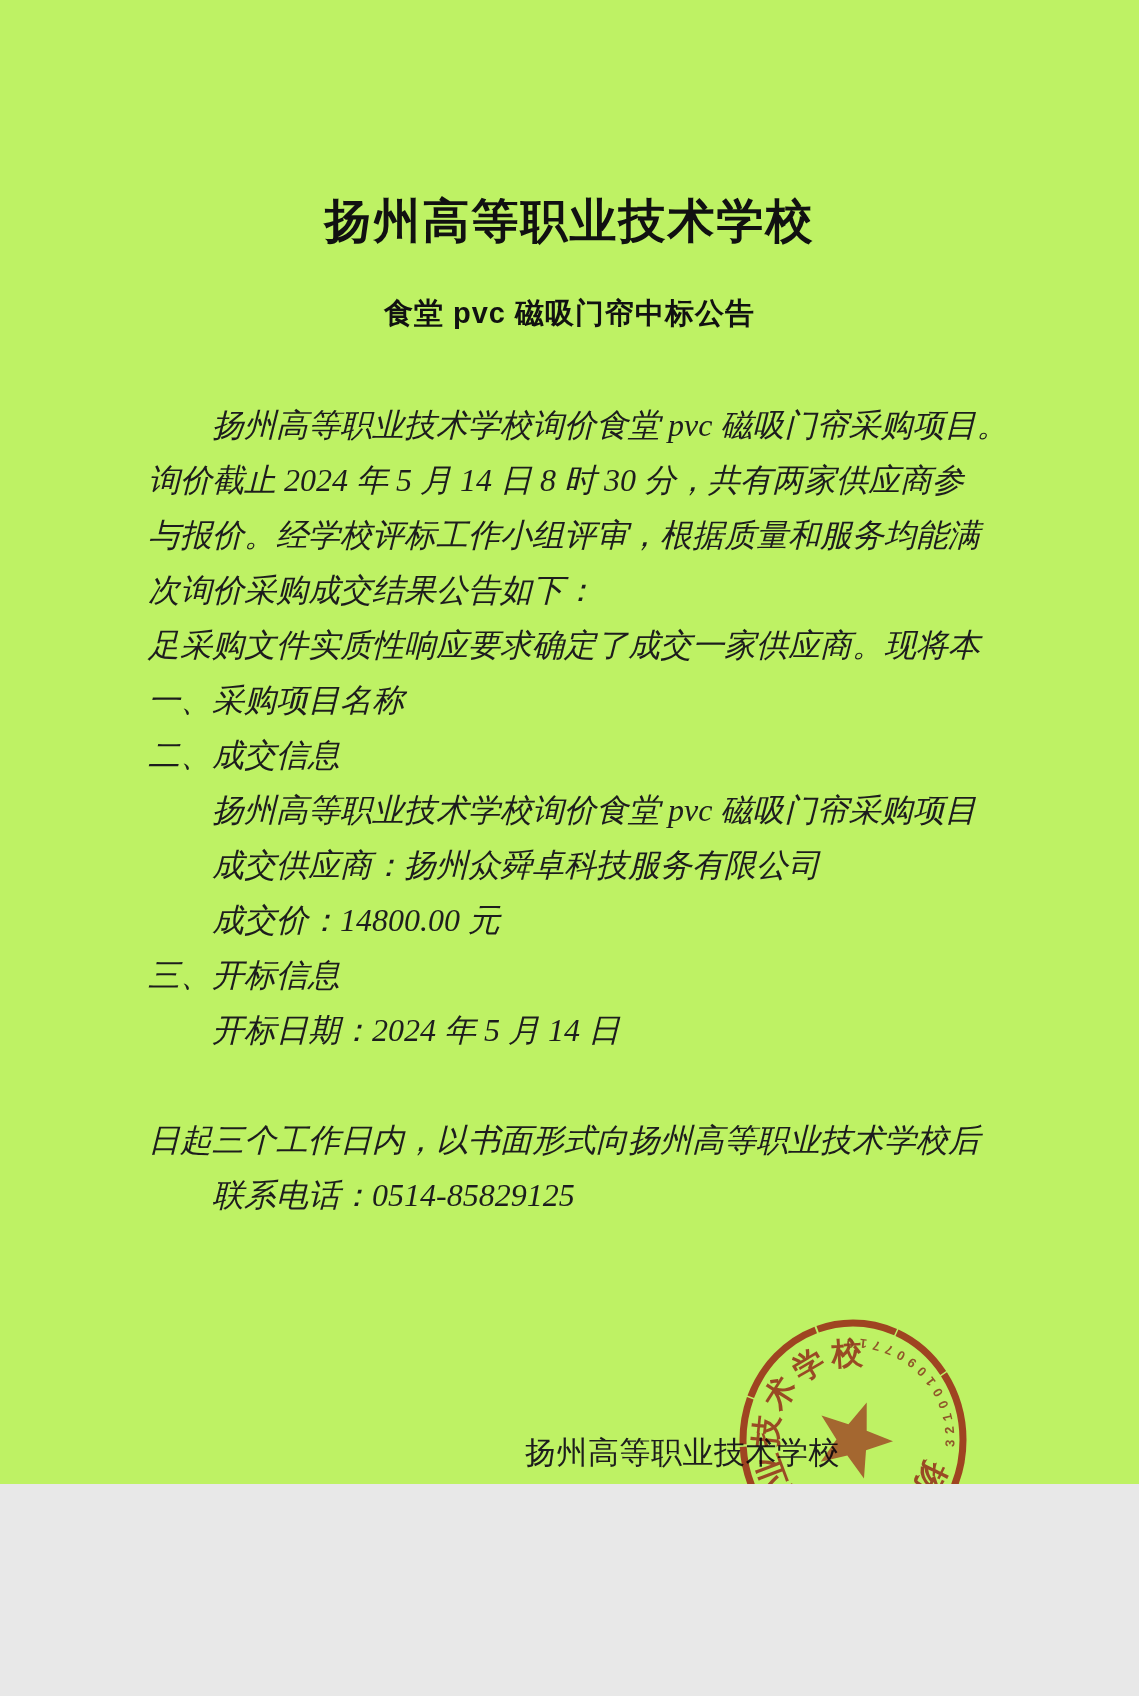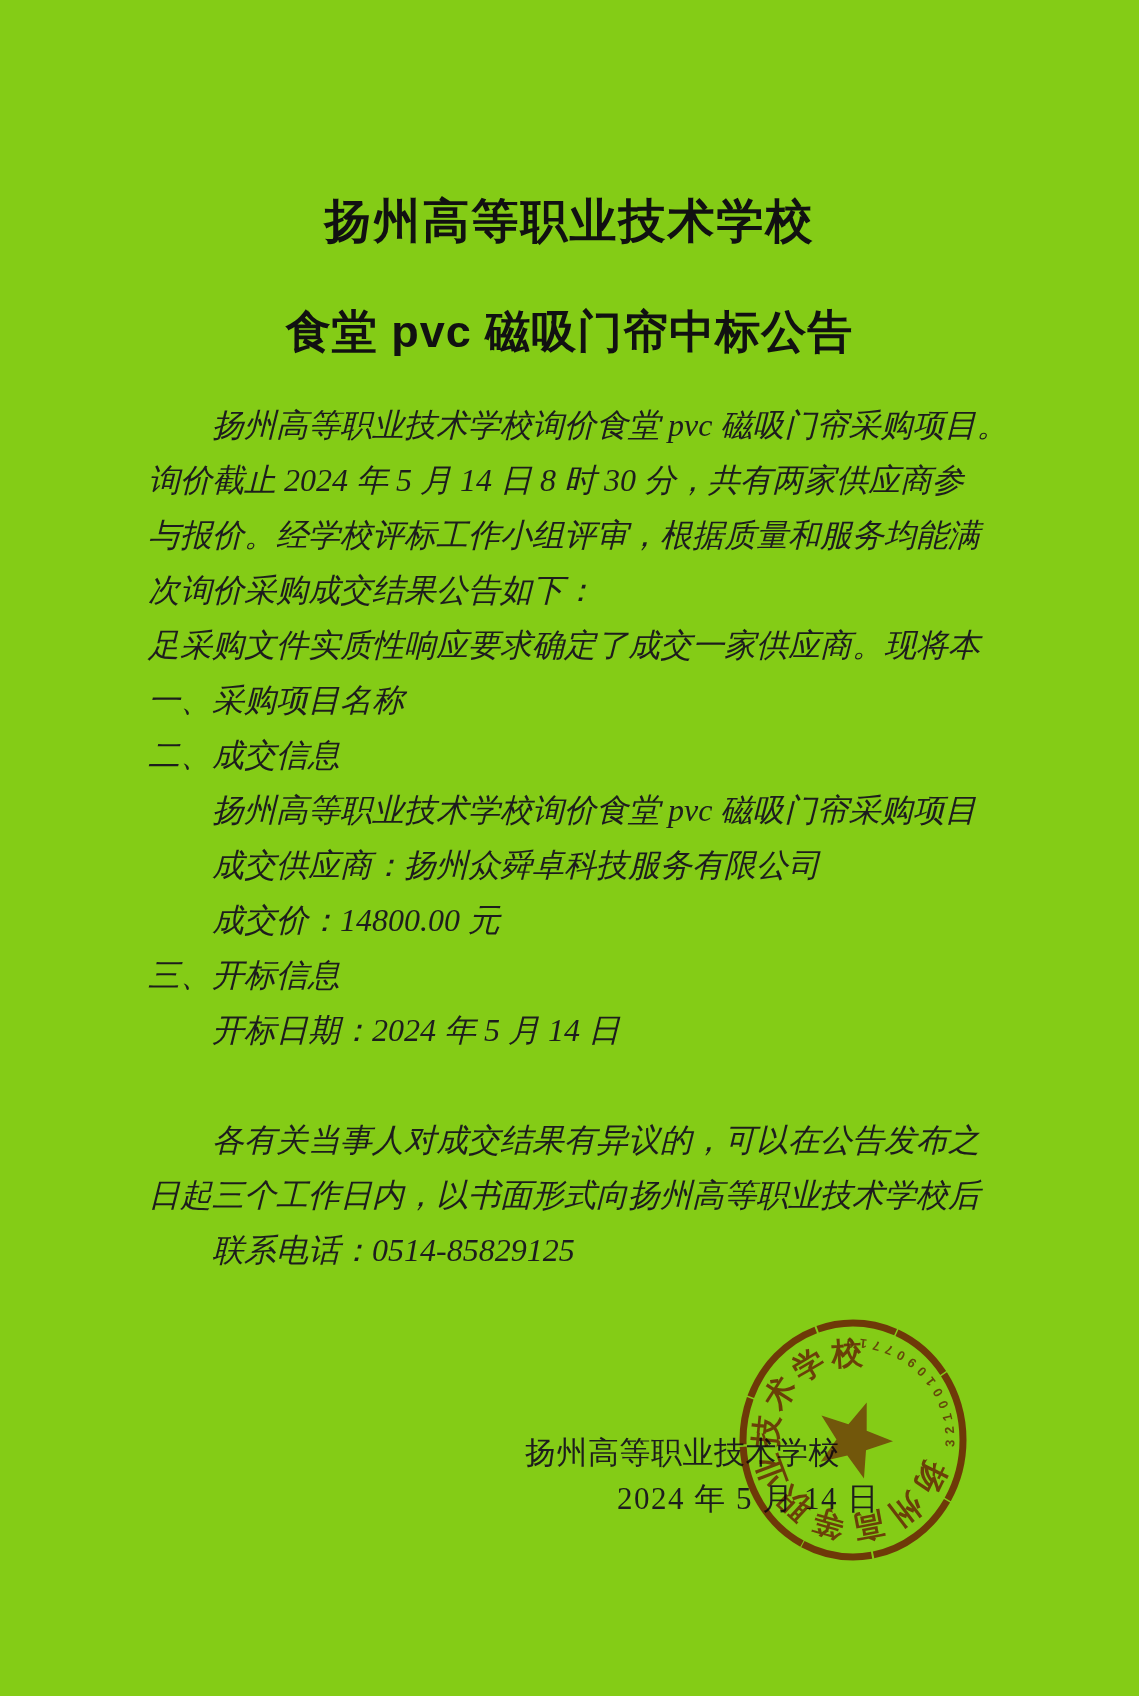--- a/index.html
+++ b/index.html
@@ -1,34 +1,34 @@
 <!DOCTYPE html>
 <html><head>
 <meta charset="utf-8">
 <style>
   html,body{margin:0;padding:0;background:#e8e8e8;}
   .page{
     position:relative;
-    width:1139px;height:1696px;
+    width:1139px;height:1484px;
     margin:0 auto;
-    background:#84cc16;
+    background:#bef264;
     overflow:hidden;
     font-family:"Liberation Serif", serif;
     color:#1c1c1c;
   }
   .doc-title{
     position:absolute;left:0;width:100%;
     text-align:center;
     font-family:"Liberation Sans", sans-serif;
     font-weight:900;
     color:#111;
     white-space:nowrap;
   }
   .doc-title.line1{top:190px;font-size:47px;letter-spacing:2px;}
-  .doc-title.line2{top:302px;font-size:45px;letter-spacing:1px;}
+  .doc-title.line2{top:294px;font-size:29px;letter-spacing:1px;}
   .doc-body{
     position:absolute;left:148px;top:398px;width:860px;
     font-size:32px;line-height:55px;
     color:#1d1d1d;
   }
   .row{height:55px;white-space:pre;overflow:visible;font-style:italic;}
   .row.indent{padding-left:64px;}
   .sig{
     position:absolute;white-space:pre;
     font-size:31px;color:#1d1d1d;
@@ -62,21 +62,20 @@
     <div class="row">次询价采购成交结果公告如下：</div>
     <div class="row">足采购文件实质性响应要求确定了成交一家供应商。现将本</div>
     <div class="row">一、采购项目名称</div>
     <div class="row">二、成交信息</div>
     <div class="row indent">扬州高等职业技术学校询价食堂 pvc 磁吸门帘采购项目</div>
     <div class="row indent">成交供应商：扬州众舜卓科技服务有限公司</div>
     <div class="row indent">成交价：14800.00 元</div>
     <div class="row">三、开标信息</div>
     <div class="row indent">开标日期：2024 年 5 月 14 日</div>
     <div class="row"></div>
-    <div class="row indent">各有关当事人对成交结果有异议的，可以在公告发布之</div>
     <div class="row">日起三个工作日内，以书面形式向扬州高等职业技术学校后</div>
     <div class="row indent">联系电话：0514-85829125</div>
   </div>
 
   <div class="sig org">扬州高等职业技术学校</div>
   <div class="sig date">2024 年 5 月 14 日</div>
 
   <svg class="stamp" viewBox="-120 -127 240 254" xmlns="http://www.w3.org/2000/svg">
     <ellipse cx="0" cy="0" rx="110" ry="117" fill="none" stroke="#cd2734" stroke-width="7" stroke-dasharray="62 1.5 94 2 71 1 118 2.5 47 1.5 96 2 80 1.5" stroke-opacity="0.93"></ellipse>
     <g transform="rotate(-124)">

